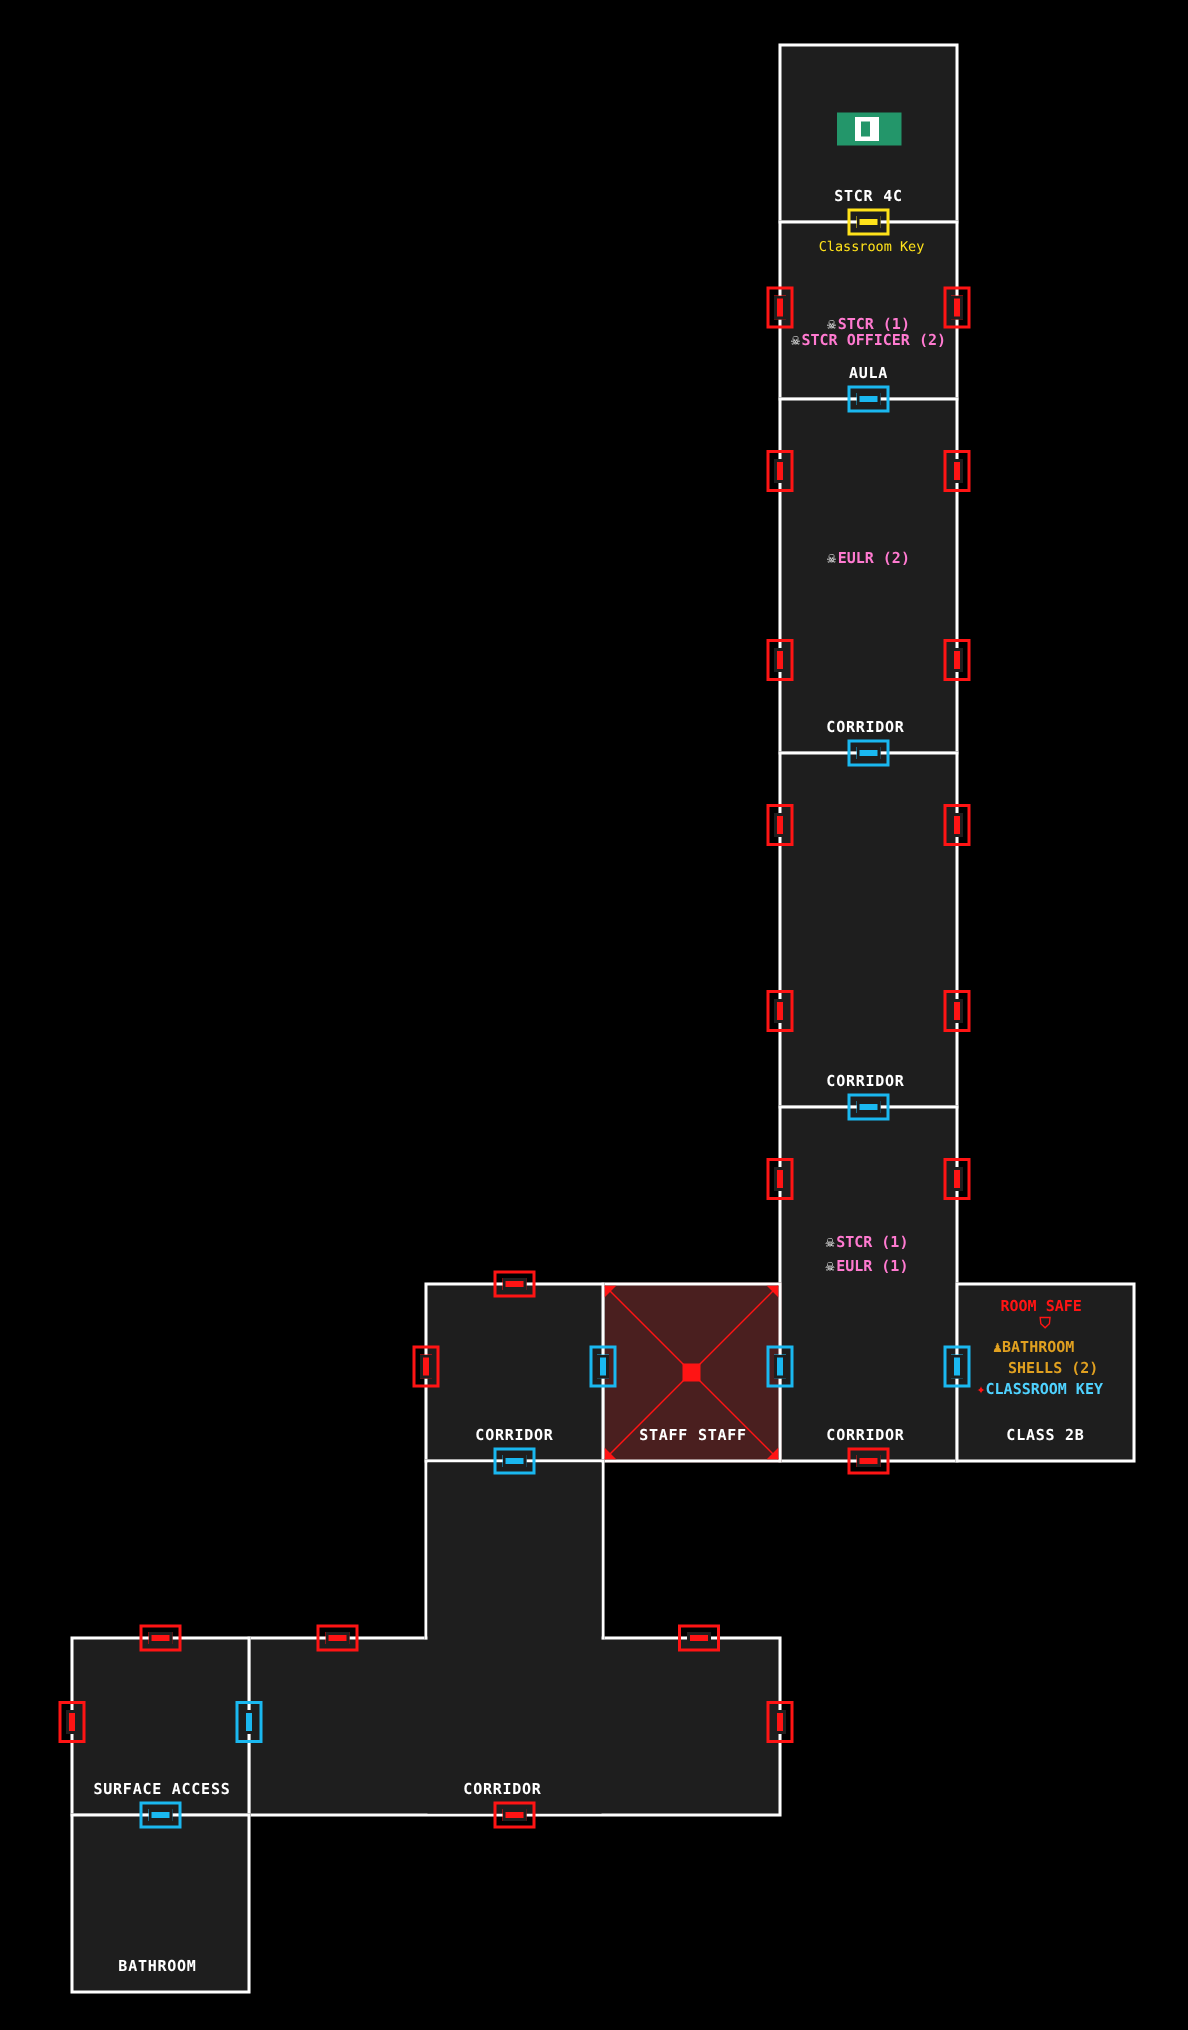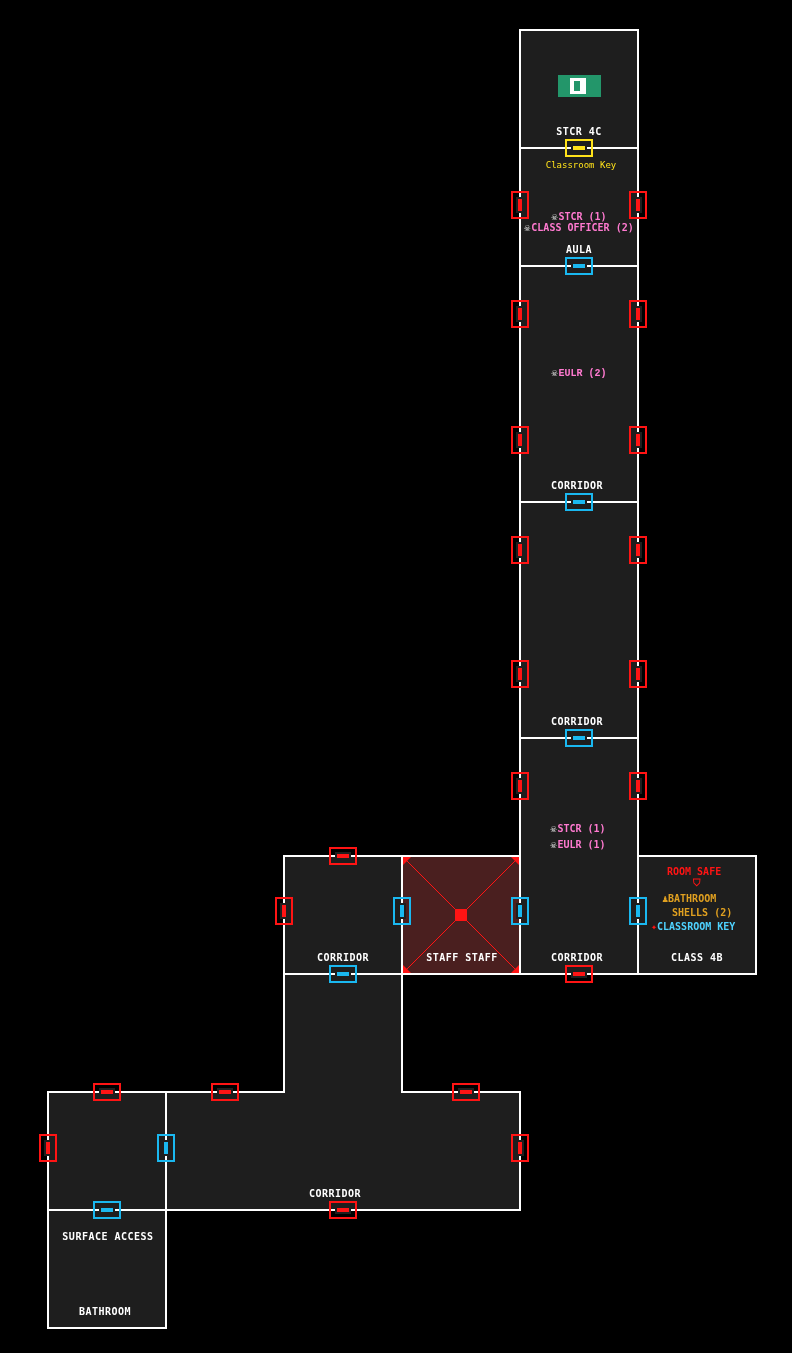--- a/index.html
+++ b/index.html
@@ -61,30 +61,30 @@
     <div class="fig"></div>
   </div>
 
 <div class="label" style="left:579px;top:126px;">STCR 4C</div>
 <div class="label" style="left:579px;top:244px;">AULA</div>
 <div class="label" style="left:577px;top:480px;">CORRIDOR</div>
 <div class="label" style="left:577px;top:716px;">CORRIDOR</div>
 <div class="label" style="left:577px;top:952px;">CORRIDOR</div>
 <div class="label" style="left:462px;top:952px;">STAFF STAFF</div>
 <div class="label" style="left:343px;top:952px;">CORRIDOR</div>
-<div class="label" style="left:697px;top:952px;">CLASS 4B</div>
-<div class="label" style="left:108px;top:1188px;margin-top:43px;">SURFACE ACCESS</div>
+<div class="label" style="left:697px;top:952px;">CLASS 2B</div>
+<div class="label" style="left:108px;top:1188px;">SURFACE ACCESS</div>
 <div class="label" style="left:335px;top:1188px;">CORRIDOR</div>
 <div class="label" style="left:105px;top:1306px;">BATHROOM</div>
 
 <div class="key-label" style="left:581px;top:160px;">Classroom Key</div>
 
 <div class="enemy" style="left:579px;top:211px;"><span class="skull">☠</span><span>STCR</span> <span>(1)</span></div>
-<div class="enemy" style="left:579px;top:222px;"><span class="skull">☠</span><span>CLASS OFFICER</span> <span>(2)</span></div>
-<div class="enemy" style="left:579px;top:367px;font-family:Liberation Mono, monospace;"><span class="skull">☠</span><span>EULR</span> <span>(2)</span></div>
+<div class="enemy" style="left:579px;top:222px;"><span class="skull">☠</span><span>STCR OFFICER</span> <span>(2)</span></div>
+<div class="enemy" style="left:579px;top:367px;"><span class="skull">☠</span><span>EULR</span> <span>(2)</span></div>
 <div class="enemy" style="left:578px;top:823px;"><span class="skull">☠</span><span>STCR</span> <span>(1)</span></div>
 <div class="enemy" style="left:578px;top:839px;"><span class="skull">☠</span><span>EULR</span> <span>(1)</span></div>
 
 <div class="item" style="left:667px;top:866px;color:#ff1414;">ROOM SAFE</div>
 <div class="item" style="left:693px;top:877px;color:#ff1414;">⛉</div>
 <div class="item" style="left:662px;top:893px;color:#e0a020;"><span>♟</span><span>BATHROOM</span></div>
 <div class="item" style="left:672px;top:907px;color:#e0a020;">SHELLS (2)</div>
 <div class="item" style="left:651px;top:921px;color:#4fd2ff;"><span style="color:#ff1414;">✦</span><span>CLASSROOM KEY</span></div>
 
 <div class="door h yellow" style="left:565px;top:139px;">

